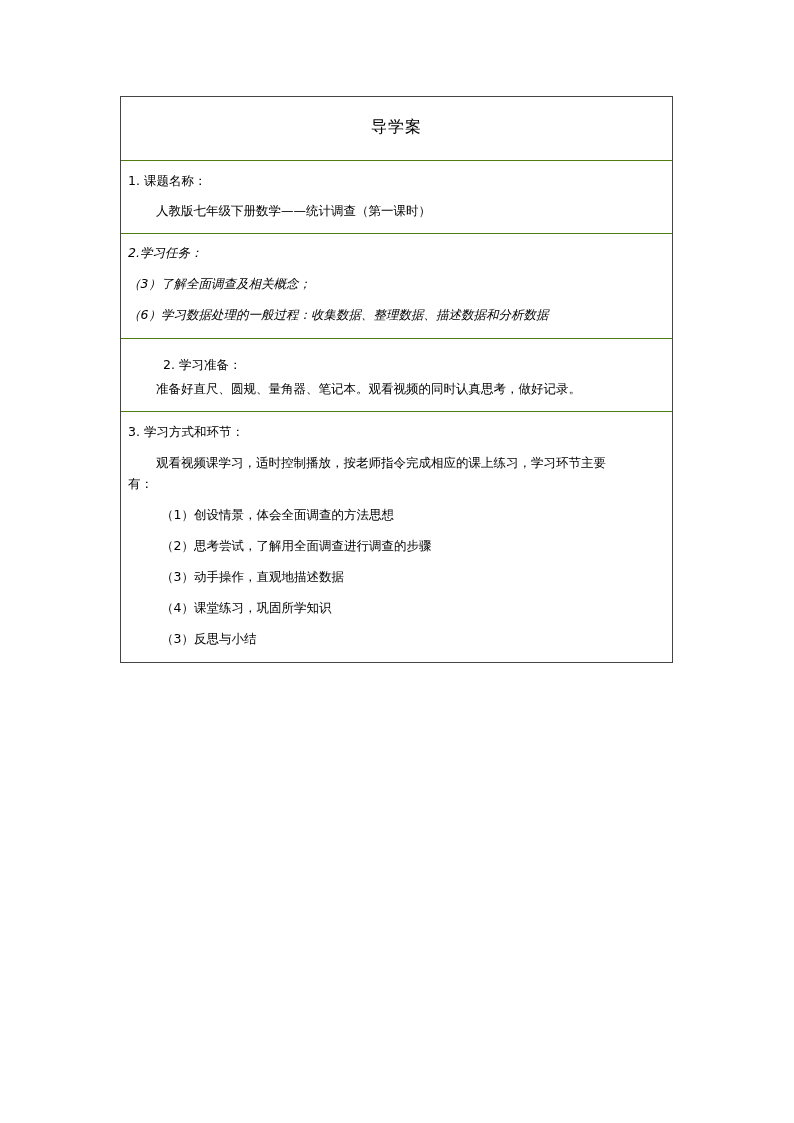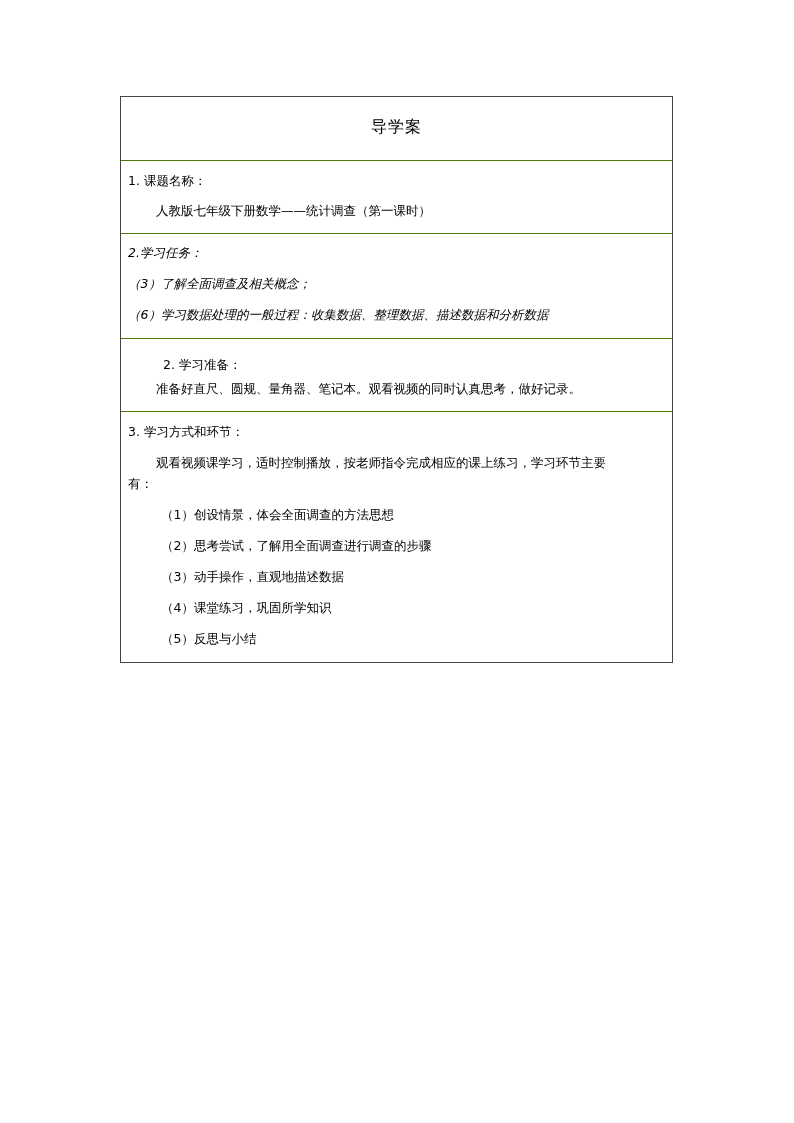--- a/index.html
+++ b/index.html
@@ -76,16 +76,16 @@
   </div>
 
   <div class="row row-4">
     <span class="line" style="left:7px; top:12px;">3.   学习方式和环节：</span>
     <span class="line" style="left:35px; top:43px;">观看视频课学习，适时控制播放，按老师指令完成相应的课上练习，学习环节主要</span>
     <span class="line" style="left:7px; top:64px;">有：</span>
     <span class="line" style="left:40px; top:95px;">（1）创设情景，体会全面调查的方法思想</span>
     <span class="line" style="left:40px; top:126px;">（2）思考尝试，了解用全面调查进行调查的步骤</span>
     <span class="line" style="left:40px; top:157px;">（3）动手操作，直观地描述数据</span>
     <span class="line" style="left:40px; top:188px;">（4）课堂练习，巩固所学知识</span>
-    <span class="line" style="left:40px; top:219px;">（5）反思与小结</span>
+    <span class="line" style="left:40px; top:219px;">（3）反思与小结</span>
   </div>
 
 </div>
 
 </body></html>

